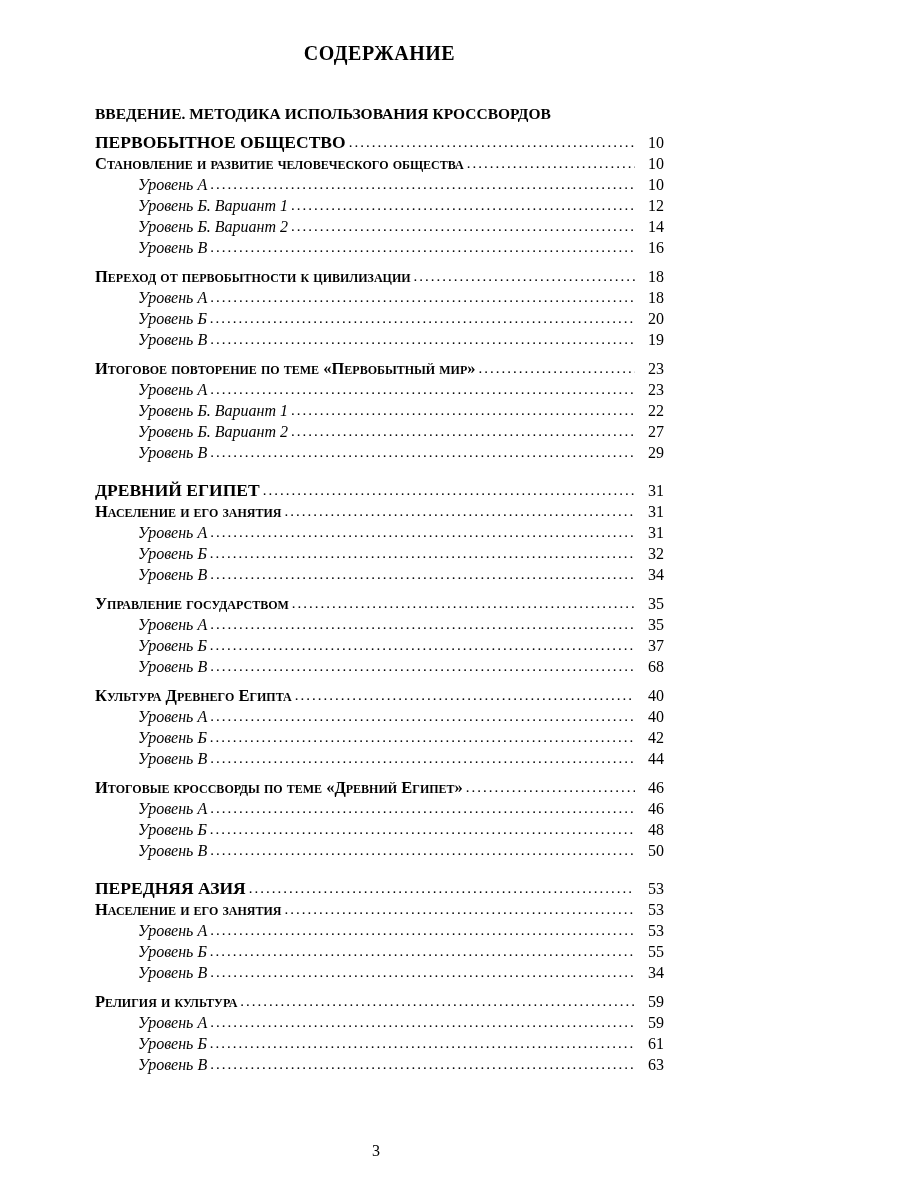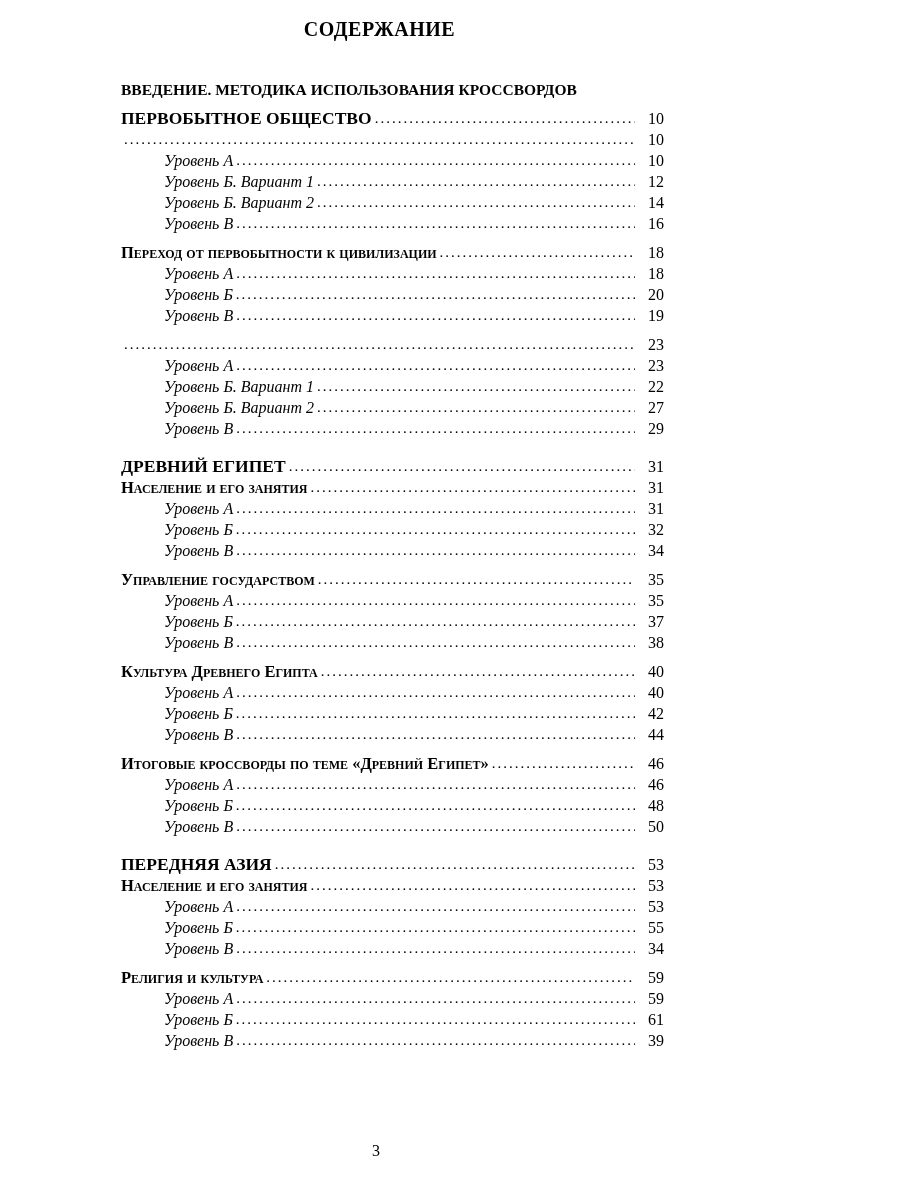--- a/index.html
+++ b/index.html
@@ -8,35 +8,34 @@
     width: 900px;
     height: 1200px;
     font-family: "Liberation Serif", serif;
     color: #000;
     overflow: hidden;
   }
   .page {
     position: relative;
     width: 752px;
     height: 1200px;
-    padding: 18px 88px 0 95px;
+    padding: 42px 88px 0 95px;
   }
   .title {
     text-align: center;
     font-size: 20px;
     font-weight: bold;
     letter-spacing: 0.5px;
     margin-bottom: 38px;
   }
   .toc { font-size: 16px; }
   .row {
     display: flex;
     align-items: flex-start;
     line-height: 21px;
-    margin-left: 26px;
   }
   .row.intro   { font-weight: bold; font-size: 15.5px; }
   .row.part    { font-weight: bold; font-size: 17.5px; }
   .row.section { font-weight: bold; font-variant: small-caps; font-size: 16.5px; }
   .row.item    { font-style: italic; padding-left: 43px; font-size: 16px; }
   .gap-sm { margin-top: 8px; }
   .gap-lg { margin-top: 17px; }
   .label { white-space: nowrap; }
   .leader {
     flex: 1 1 auto;
@@ -77,20 +76,21 @@
   <div class="toc" id="toc">
       <div class="row intro">
         <span class="label">ВВЕДЕНИЕ. МЕТОДИКА ИСПОЛЬЗОВАНИЯ КРОССВОРДОВ</span>
       </div>
       <div class="row part gap-sm">
         <span class="label">ПЕРВОБЫТНОЕ ОБЩЕСТВО</span>
         <span class="leader"></span>
         <span class="pagenum">10</span>
       </div>
       <div class="row section">
+        <span class="label">Становление и развитие человеческого общества</span>
         <span class="leader"></span>
         <span class="pagenum">10</span>
       </div>
       <div class="row item">
         <span class="label">Уровень А</span>
         <span class="leader"></span>
         <span class="pagenum">10</span>
       </div>
       <div class="row item">
         <span class="label">Уровень Б. Вариант 1</span>
@@ -121,20 +121,21 @@
         <span class="label">Уровень Б</span>
         <span class="leader"></span>
         <span class="pagenum">20</span>
       </div>
       <div class="row item">
         <span class="label">Уровень В</span>
         <span class="leader"></span>
         <span class="pagenum">19</span>
       </div>
       <div class="row section gap-sm">
+        <span class="label">Итоговое повторение по теме «Первобытный мир»</span>
         <span class="leader"></span>
         <span class="pagenum">23</span>
       </div>
       <div class="row item">
         <span class="label">Уровень А</span>
         <span class="leader"></span>
         <span class="pagenum">23</span>
       </div>
       <div class="row item">
         <span class="label">Уровень Б. Вариант 1</span>
@@ -187,21 +188,21 @@
         <span class="pagenum">35</span>
       </div>
       <div class="row item">
         <span class="label">Уровень Б</span>
         <span class="leader"></span>
         <span class="pagenum">37</span>
       </div>
       <div class="row item">
         <span class="label">Уровень В</span>
         <span class="leader"></span>
-        <span class="pagenum">38</span>
+        <span class="pagenum">68</span>
       </div>
       <div class="row section gap-sm">
         <span class="label">Культура Древнего Египта</span>
         <span class="leader"></span>
         <span class="pagenum">40</span>
       </div>
       <div class="row item">
         <span class="label">Уровень А</span>
         <span class="leader"></span>
         <span class="pagenum">40</span>
@@ -272,17 +273,17 @@
         <span class="pagenum">59</span>
       </div>
       <div class="row item">
         <span class="label">Уровень Б</span>
         <span class="leader"></span>
         <span class="pagenum">61</span>
       </div>
       <div class="row item">
         <span class="label">Уровень В</span>
         <span class="leader"></span>
-        <span class="pagenum">39</span>
+        <span class="pagenum">63</span>
       </div>
     </div>
   <div class="folio">3</div>
 </div>
 
 </body></html>

